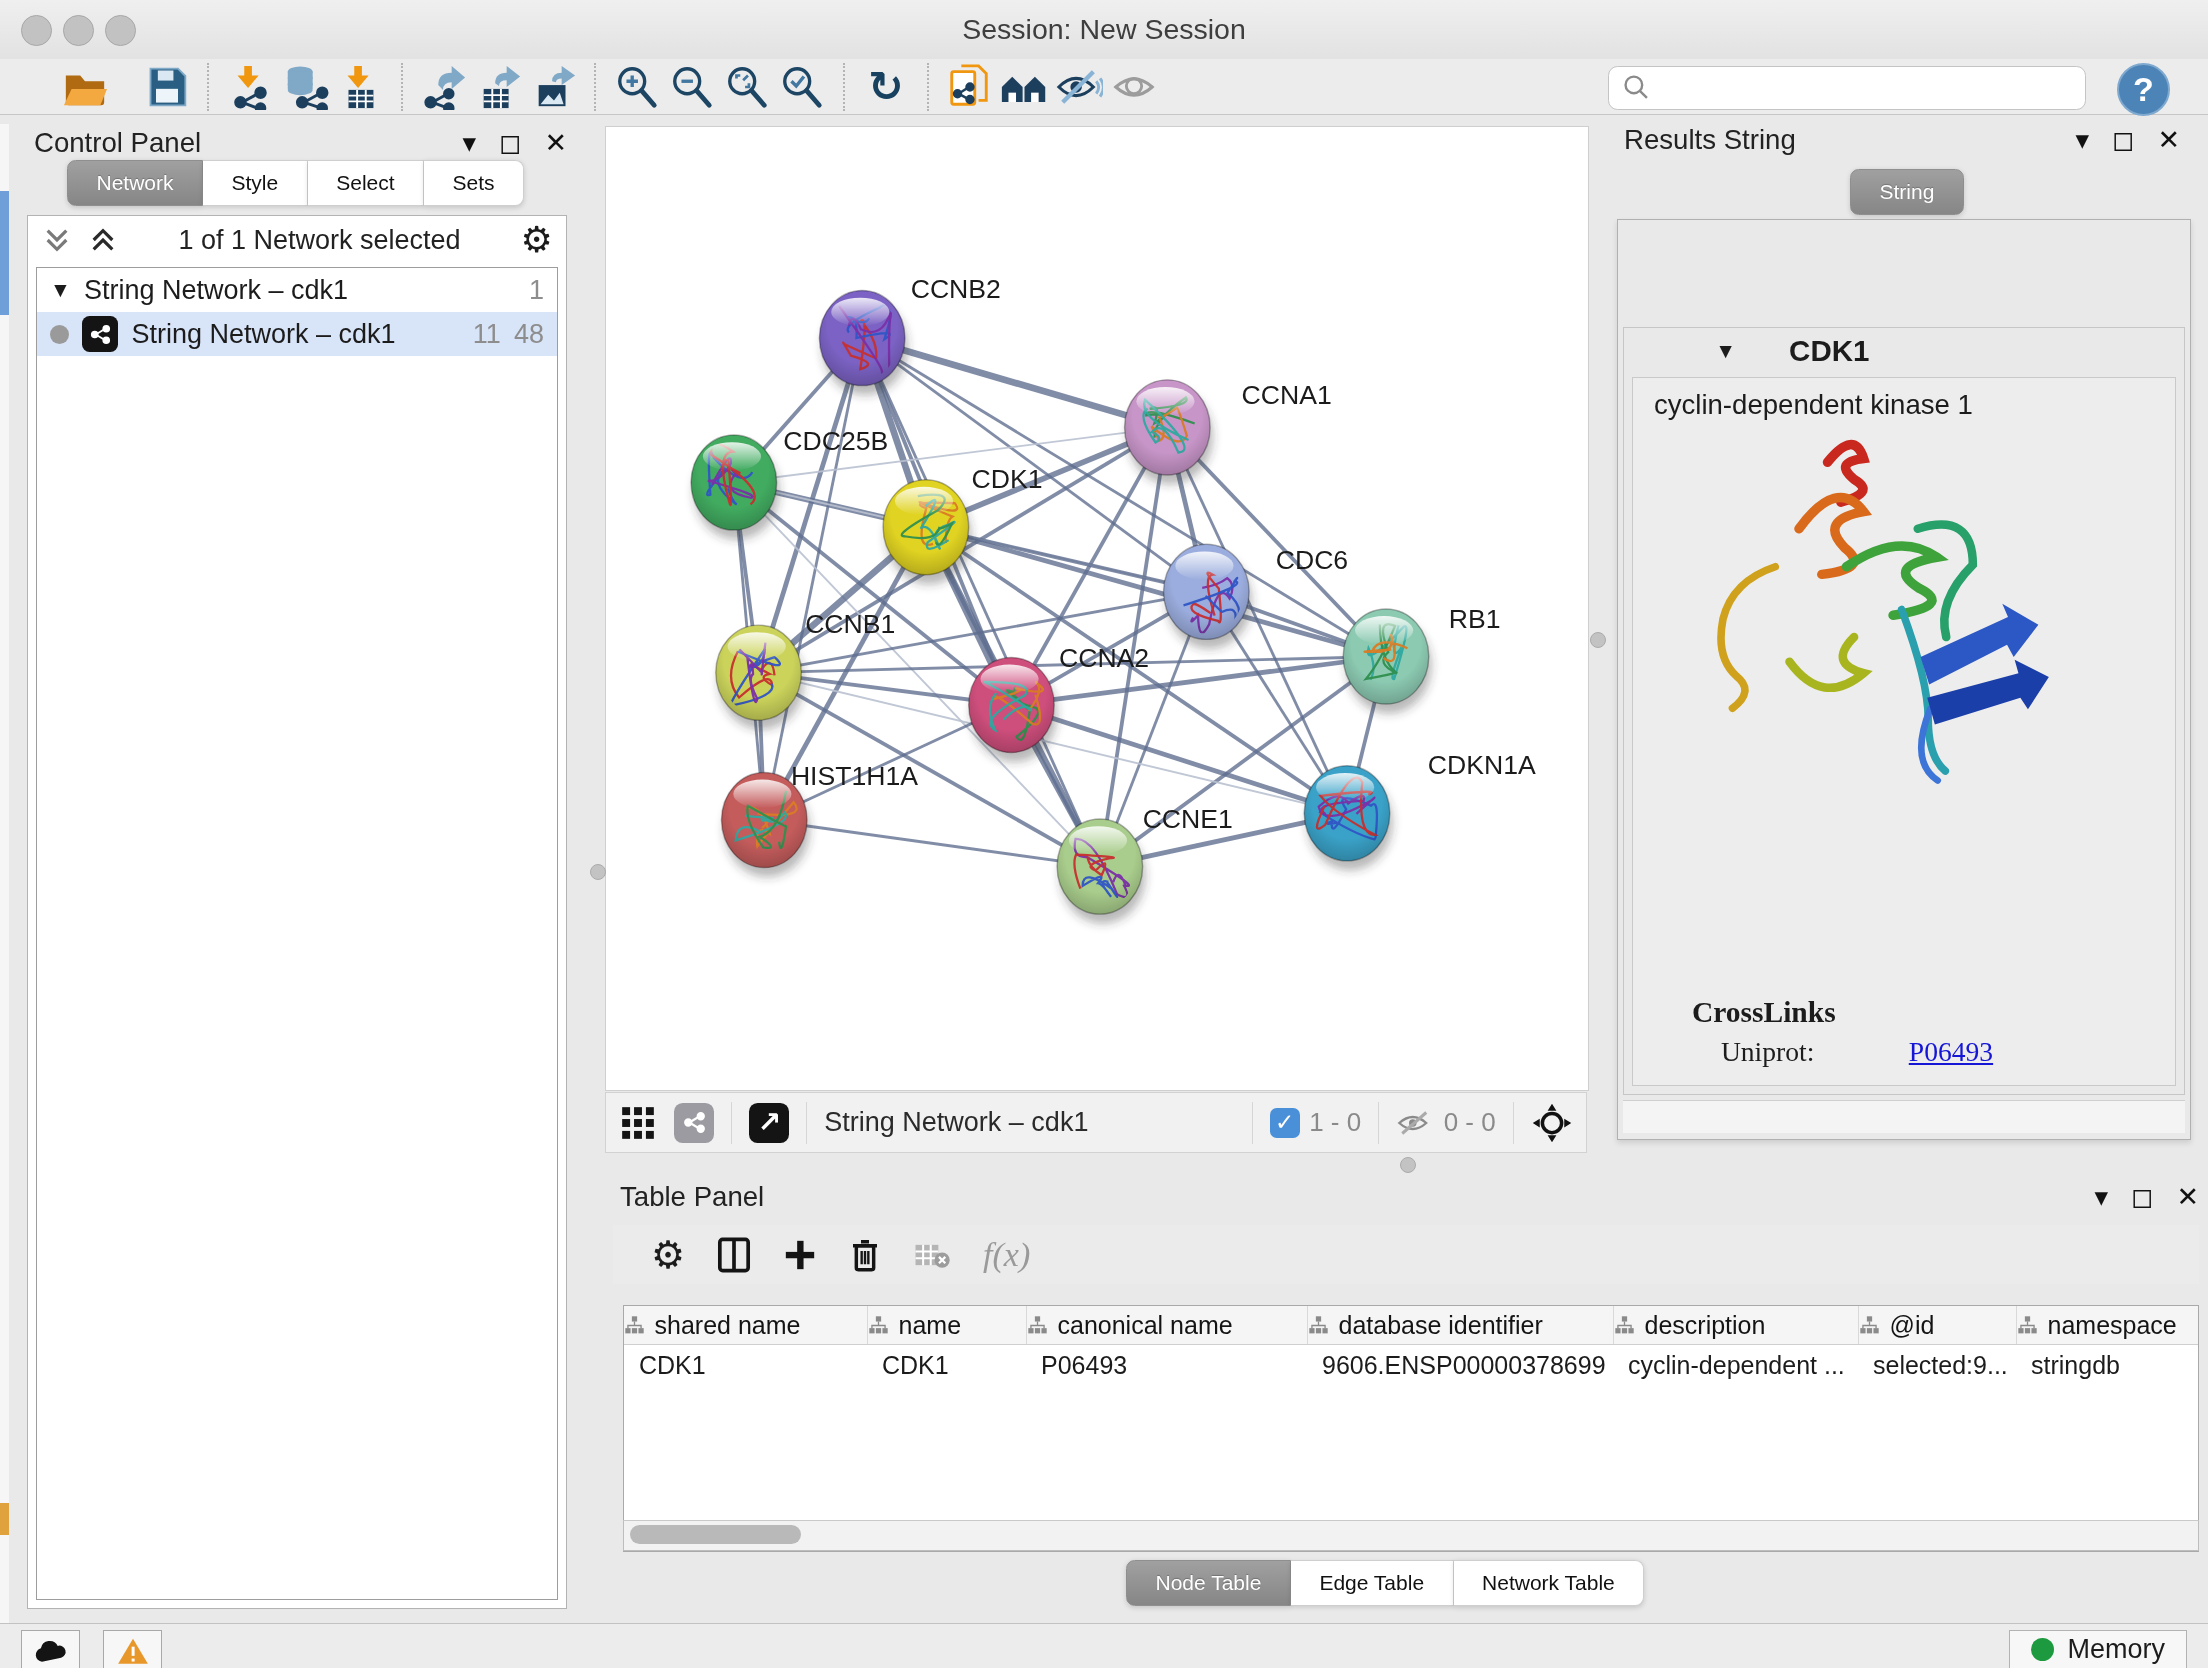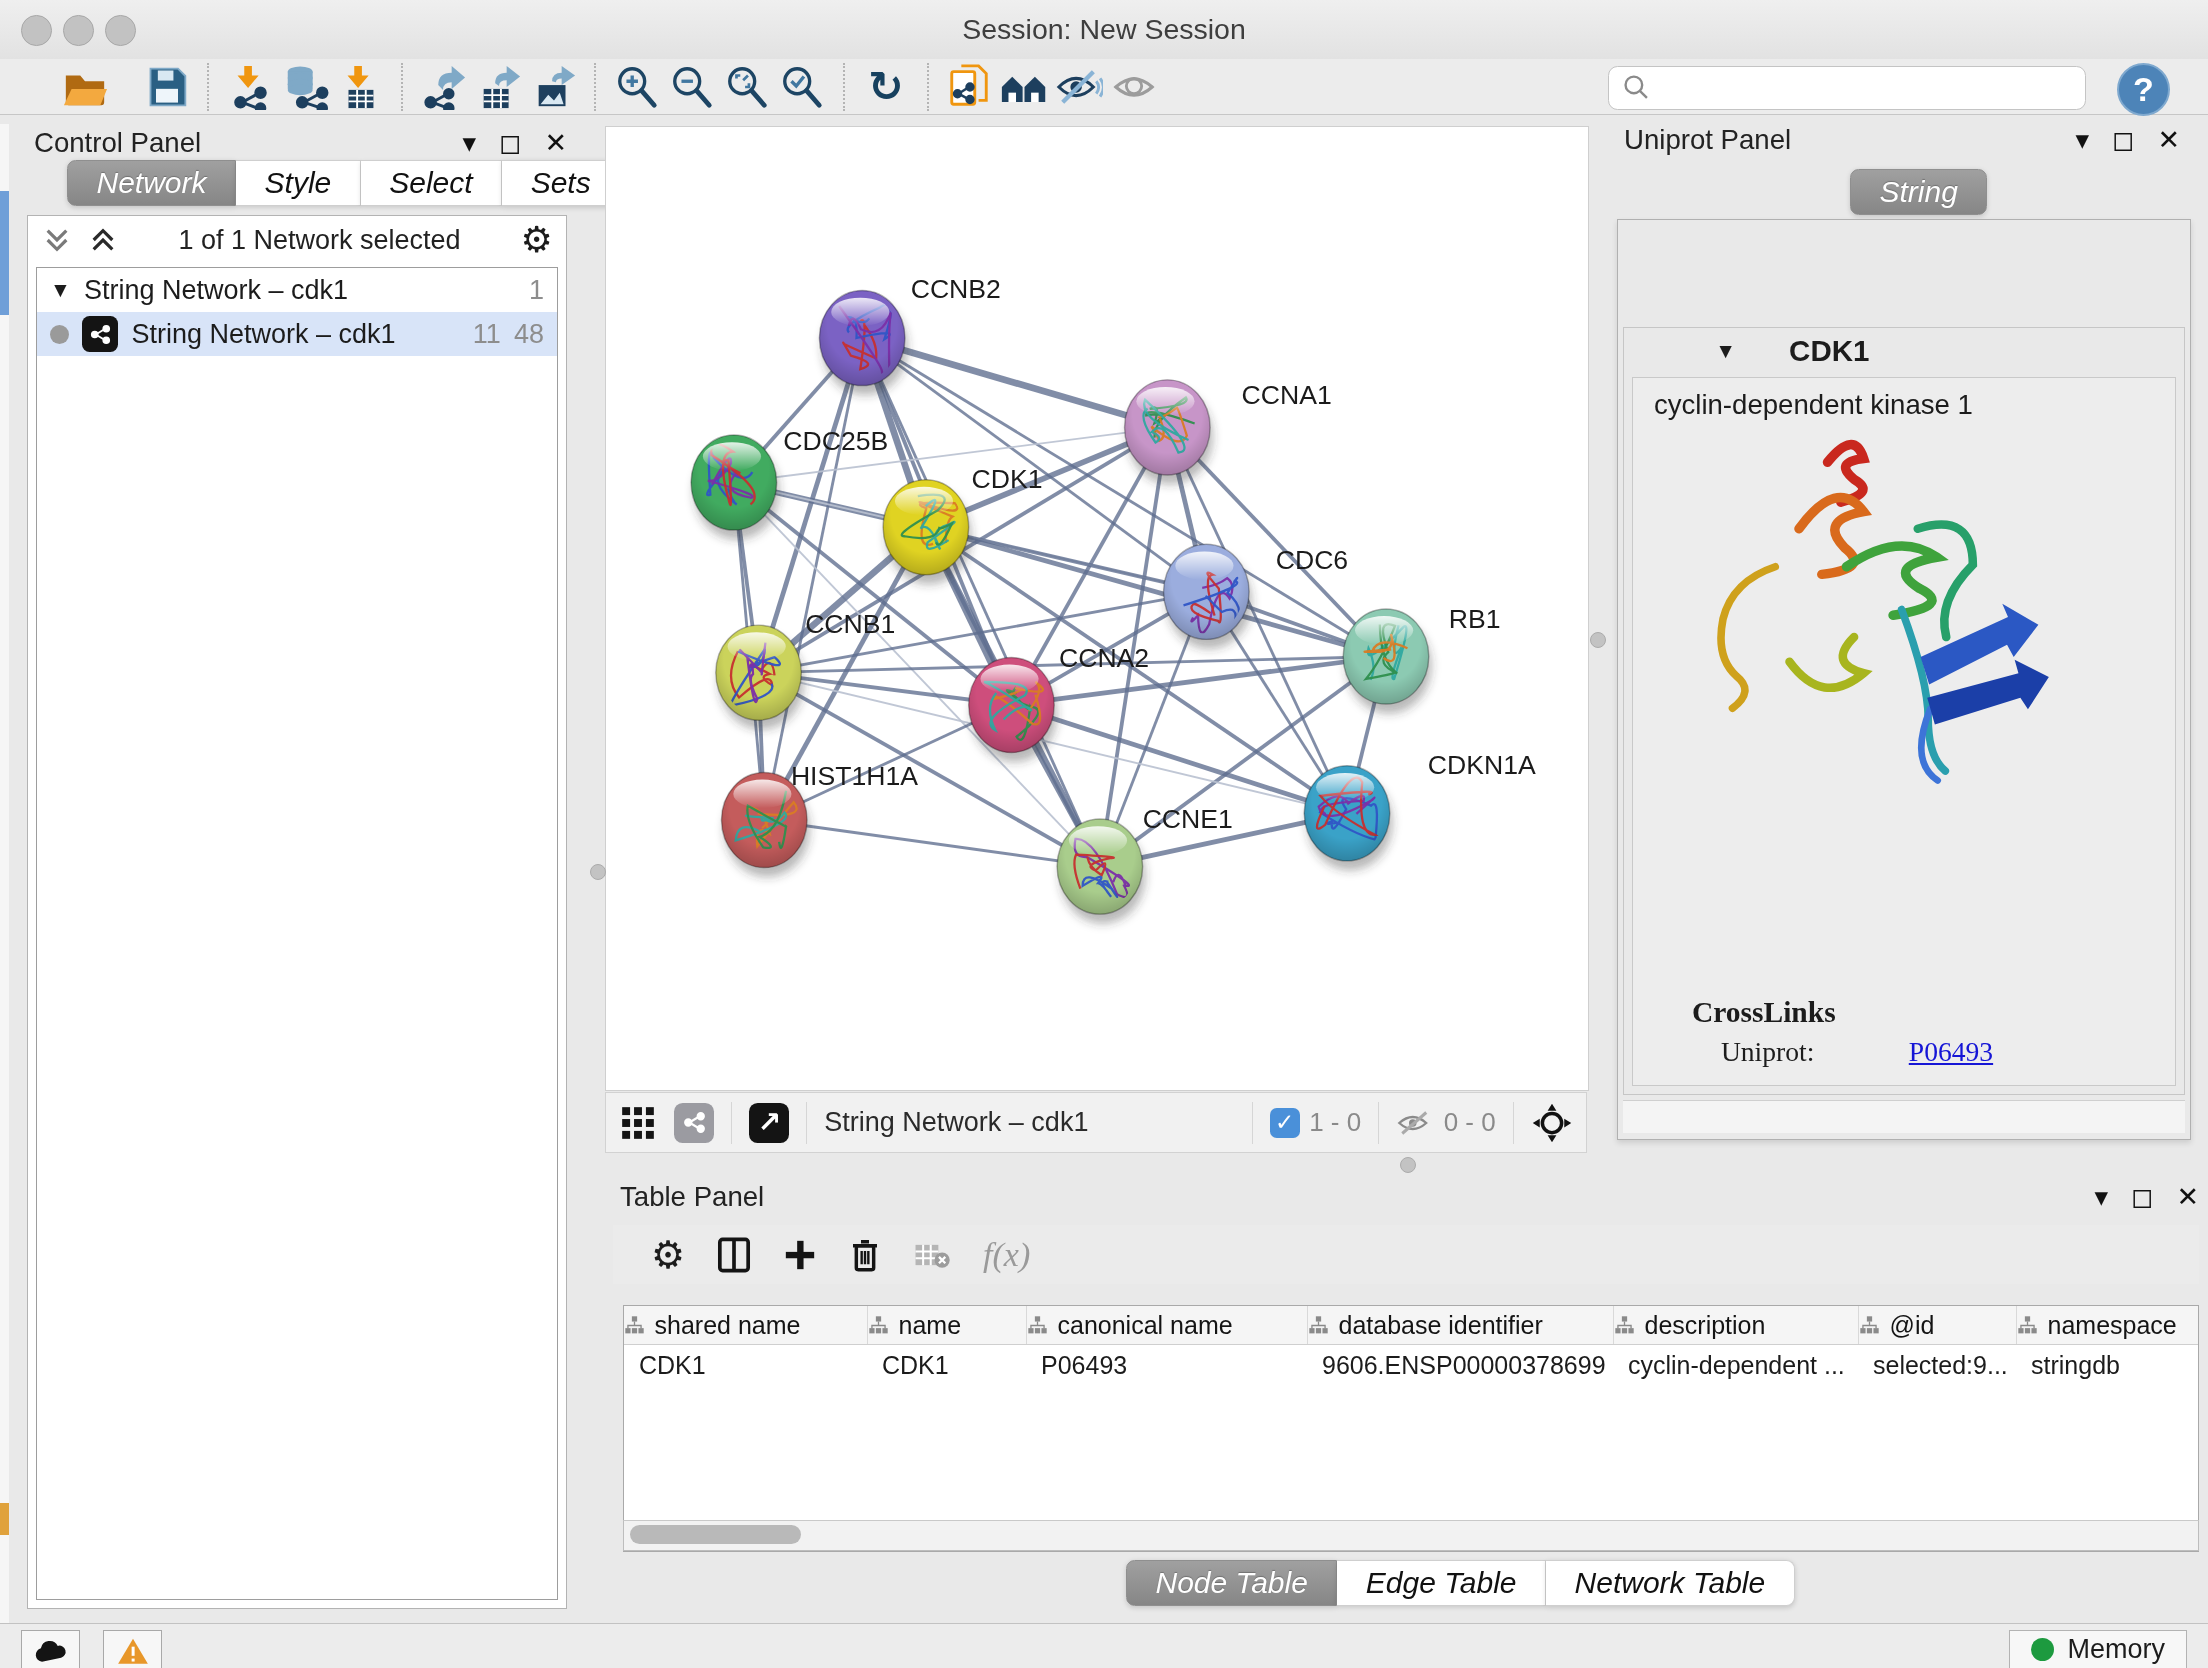--- a/index.html
+++ b/index.html
@@ -21,22 +21,22 @@
   .search-wrap{position:absolute;right:122px;top:6.7px;width:476px;height:42px;background:#fff;
                border:1.9px solid #c4c4c4;border-radius:9.5px;display:flex;align-items:center;}
   .search-wrap input{border:none;outline:none;font-size:25px;flex:1;background:transparent;padding:0 9.5px;}
   .help-btn{position:absolute;right:38px;top:3.8px;width:49px;height:49px;border-radius:50%;
             background:#4d84b8;color:#fff;font-size:34px;font-weight:bold;display:flex;
             align-items:center;justify-content:center;border:2.9px solid #7fa9cf;}
   
   .panel-title{font-size:27.6px;color:#222;}
   .panel-ctrl{display:flex;align-items:center;gap:23px;}
   .pc{font-size:27px;color:#111;line-height:1;}
-  .tab{height:44px;padding:0 28.5px;display:flex;align-items:center;font-size:30px;background:#fff;
-       color:#111;border:1px solid #cfcfcf;border-left:none;box-shadow:0 1.9px 4.8px rgba(0,0,0,.15);font-style:italic;}
+  .tab{height:44px;padding:0 28.5px;display:flex;align-items:center;font-size:21px;background:#fff;
+       color:#111;border:1px solid #cfcfcf;border-left:none;box-shadow:0 1.9px 4.8px rgba(0,0,0,.15);}
   .tab.first{border-left:1px solid #cfcfcf;border-radius:8.6px 0 0 8.6px;}
   .tab.last{border-radius:0 8.6px 8.6px 0;}
   .tab.only{border-left:1px solid #cfcfcf;border-radius:8.6px;}
   .tab.selected{background:linear-gradient(#a0a0a0,#868686);color:#fff;border-color:#8f8f8f;
                 text-shadow:0 -1px 1px rgba(0,0,0,.25);}
   .box{background:#ffffff;border:1.9px solid #b3b3b3;}
   
   .cp-head{position:absolute;left:34px;top:124px;width:533px;height:38px;display:flex;align-items:center;}
   .cp-tabs{position:absolute;left:67px;top:160px;display:flex;}
   .cp-box{position:absolute;left:27px;top:215px;width:538px;height:1392px;}
@@ -613,21 +613,21 @@
       <path d="M24 2 l5 8 h-10 z M46 24 l-8 5 v-10 z M24 46 l-5 -8 h10 z M2 24 l8 -5 v10 z" fill="#111"></path>
     </svg>
   </div>
 
   <div class="split-dot" style="left:590px;top:864px"></div>
   <div class="split-dot" style="left:1590px;top:632px"></div>
   <div class="split-dot" style="left:1400px;top:1157px"></div>
 
   <div class="rp">
     <div class="rp-head">
-      <span class="panel-title">Uniprot Panel</span>
+      <span class="panel-title">Results String</span>
       <div style="flex:1"></div>
       <div class="panel-ctrl">
         <span class="pc">▾</span>
         <span class="pc">◻</span>
         <span class="pc" style="font-weight:bold">✕</span>
       </div>
     </div>
     <div class="rp-tab">
       <div class="tab only selected">
           <span>String</span>

